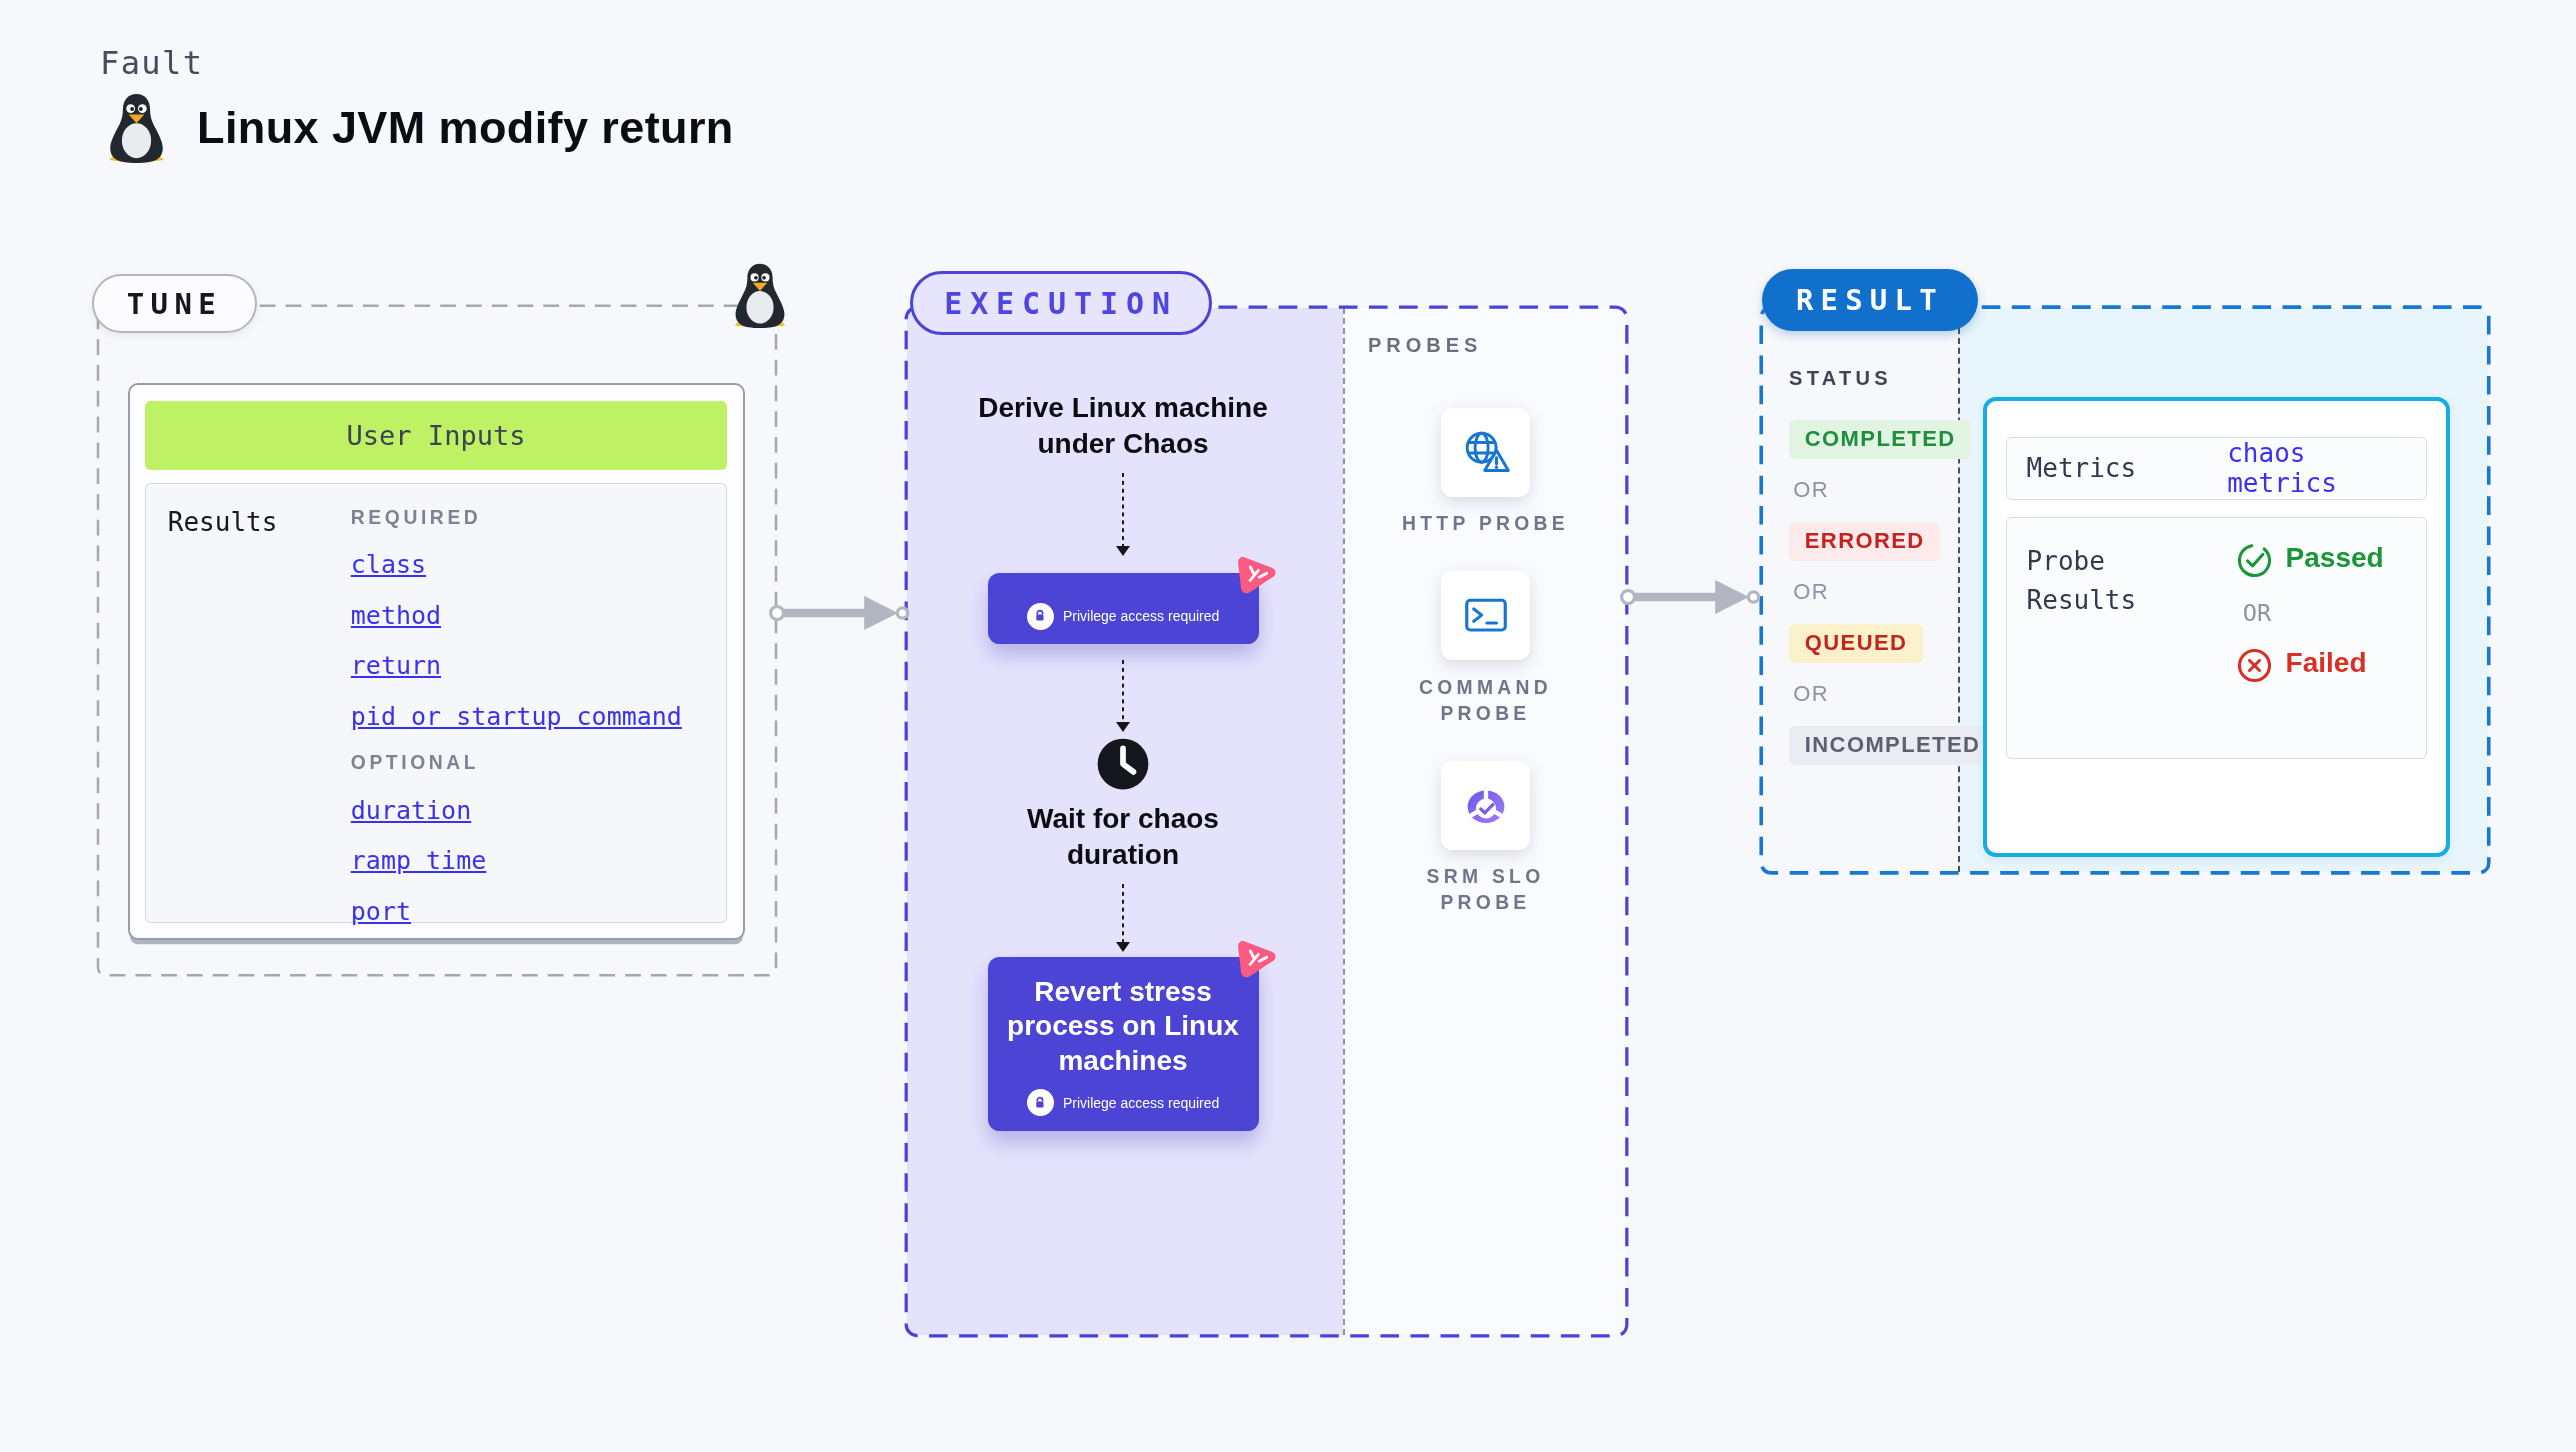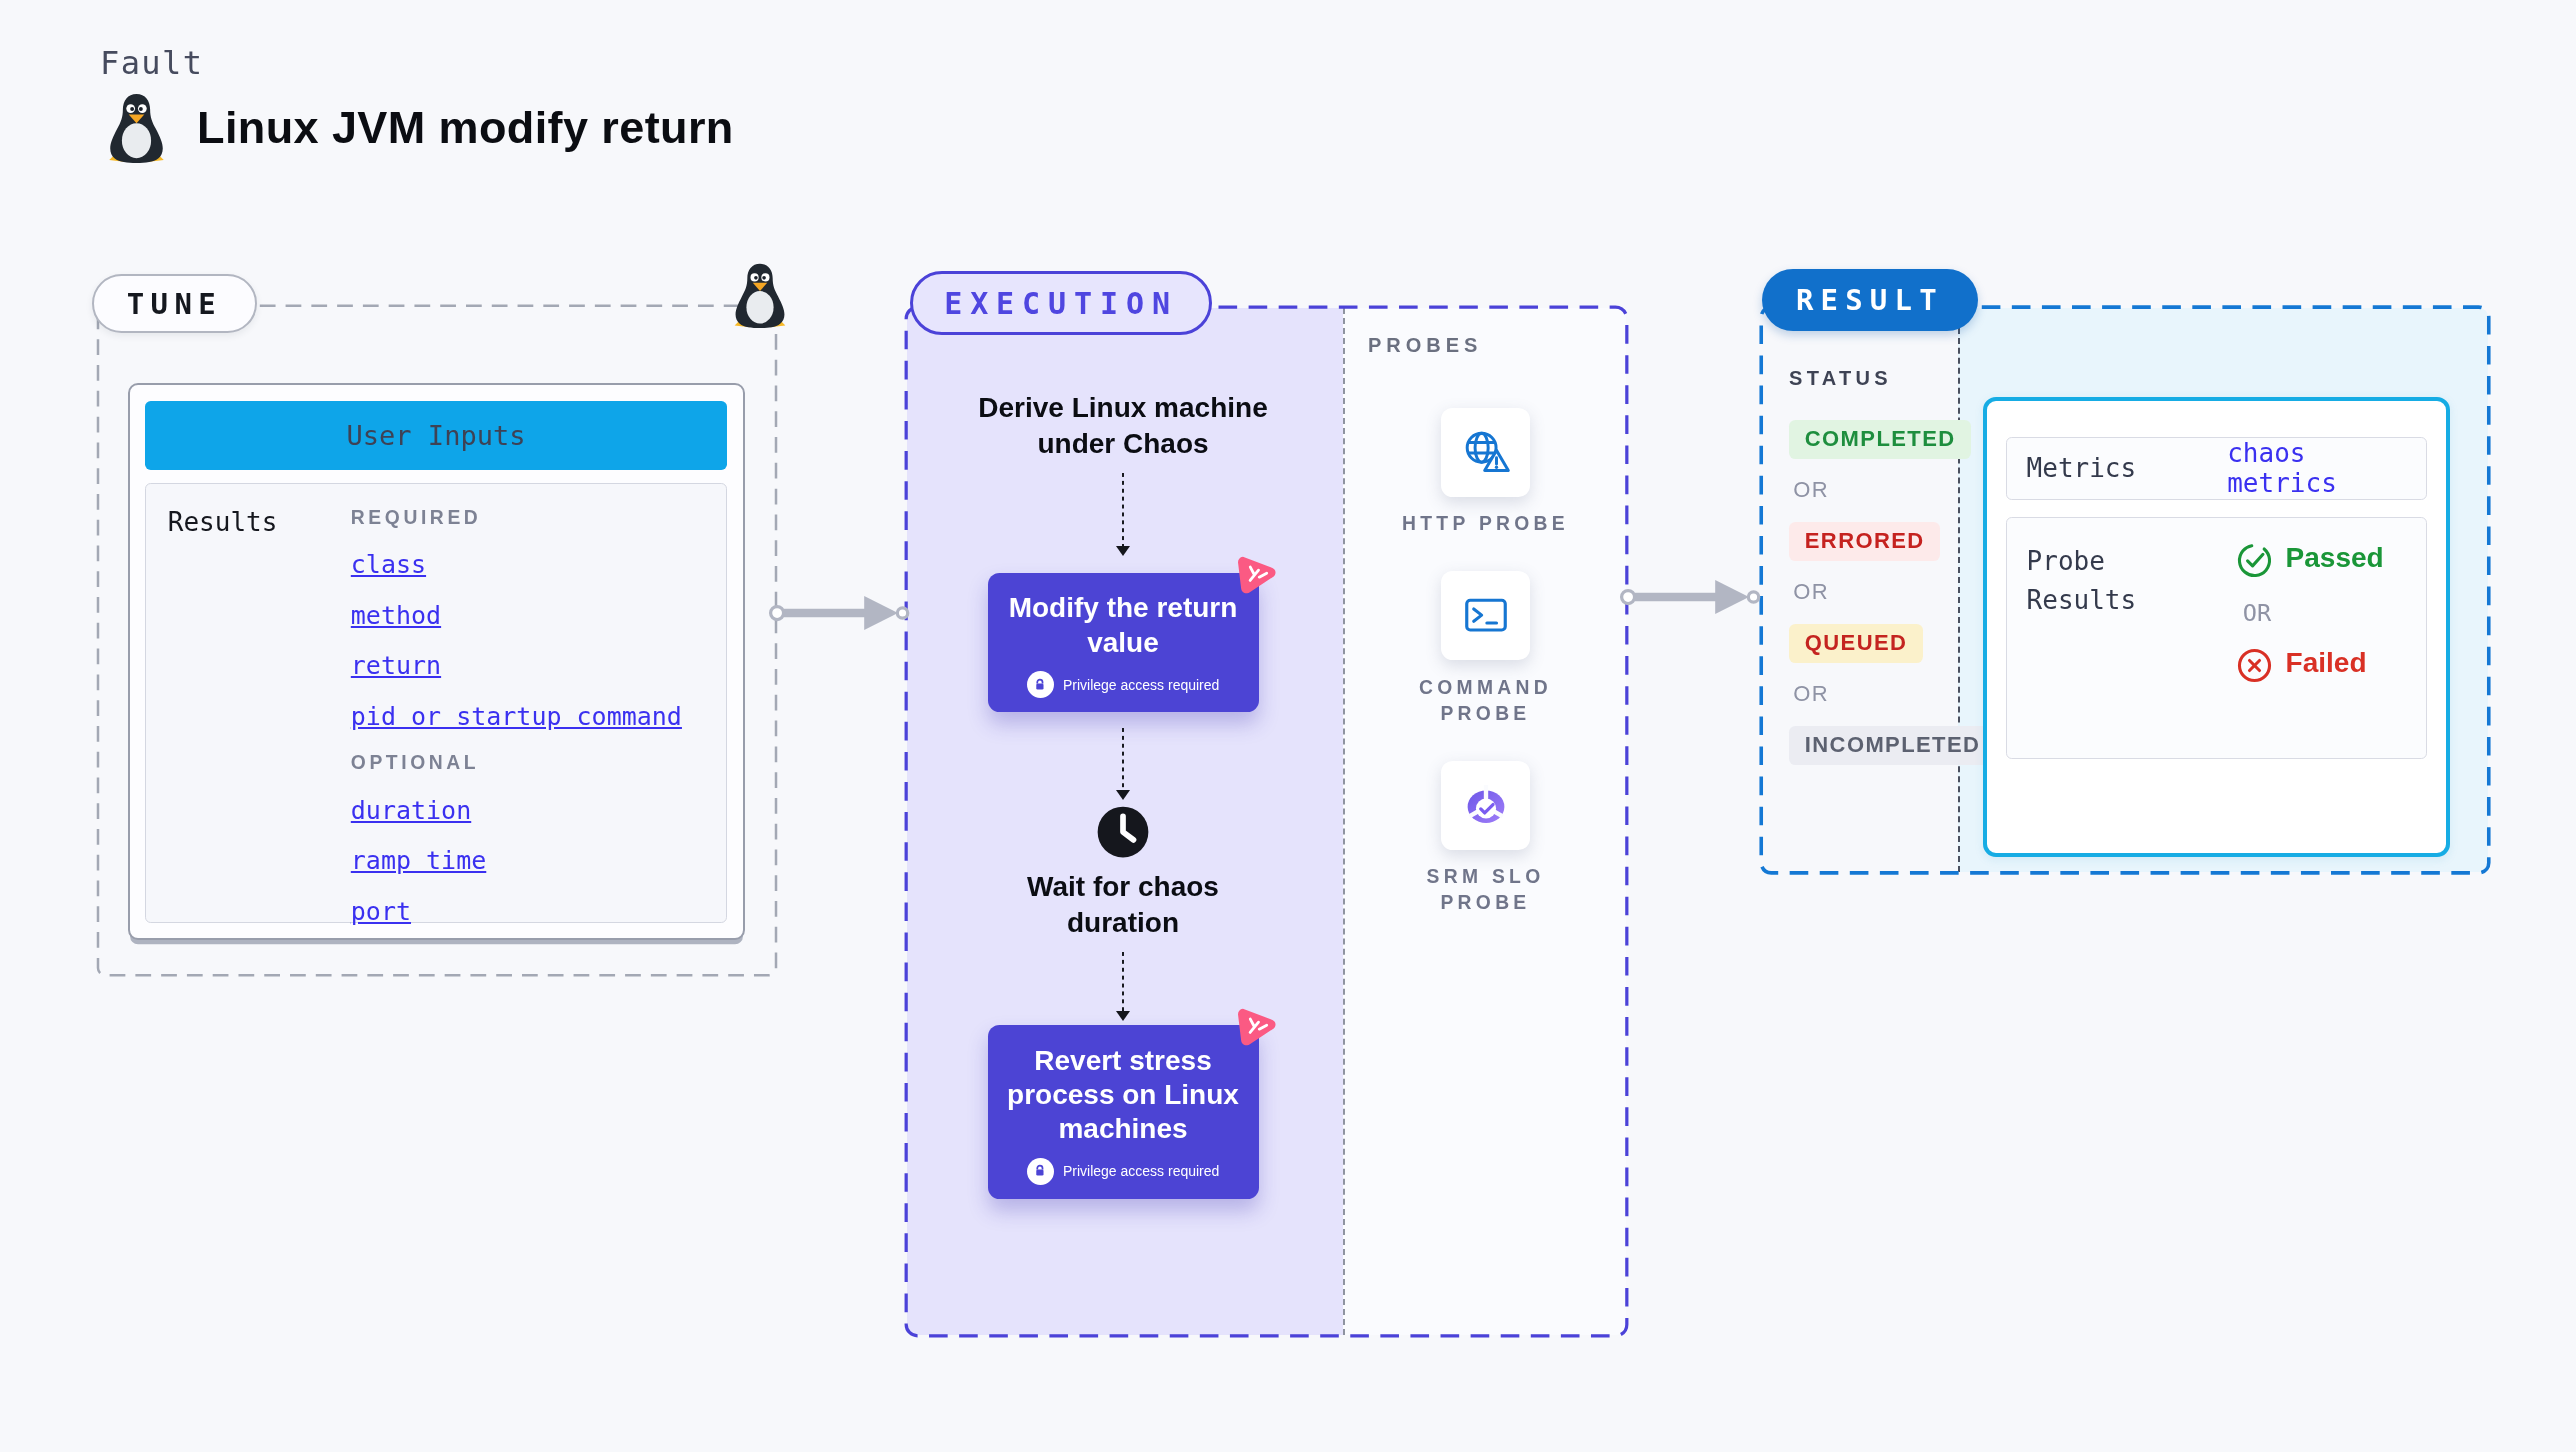--- a/index.html
+++ b/index.html
@@ -23,21 +23,21 @@
 
   
   .tune-box { position:absolute; left:96px; top:304px; width:682px; height:673px; }
   .tune-pill { left:-4.3px; top:-30px; height:59px; padding:0 33px; background:#fcfcff;
                border:2.5px solid #b2b6c1; border-radius:33px; font-size:29px; letter-spacing:6.4px;
                color:#15181f; box-shadow:0 2.9px 7.2px rgba(40,45,60,.08); }
   .tux-small { position:absolute; right:-11.5px; top:-42px; width:60px; height:67px; z-index:4; }
   .ui-card { position:absolute; left:31.5px; top:79px; width:617px; height:557px; z-index:3;
              background:#fdfdff; border:2.1px solid #989dab; border-radius:10px;
              box-shadow:0 6.4px 0 -2.1px #aeb3c0; padding:15.8px; }
-  .ui-card-header { height:69px; background:#0ea5e9; border-radius:5.7px; display:flex;
+  .ui-card-header { height:69px; background:#bef264; border-radius:5.7px; display:flex;
                     align-items:center; justify-content:center; font-family:"DejaVu Sans Mono",monospace;
                     font-size:27px; color:#3e4255; }
   .ui-card-body { margin-top:13px; height:440px; border:1.8px solid #d4d7e1; background:#f6f7fb;
                   border-radius:5.7px; padding:23px 21.5px; display:flex; }
   .tunable-label { width:183px; font-family:"DejaVu Sans Mono",monospace; font-size:26px; color:#15171e; }
   .param-col { display:flex; flex-direction:column; gap:21.5px; }
   .group-label { font-size:19.3px; font-weight:700; letter-spacing:3.6px; color:#7d8294; }
   .param-link { font-family:"DejaVu Sans Mono",monospace; font-size:25px; color:#3a30f0; cursor:pointer;text-decoration:underline; }
 
   
@@ -198,21 +198,20 @@
 
     <div class="flow-col">
       <div class="step-text" style="margin-top:85px; width:344px;">Derive Linux machine under Chaos</div>
       <div class="vconn" style="height:80px; margin-top:10px;"></div>
 
       <div class="chaos-box" style="margin-top:20px;">
         <svg class="chaos-logo" viewBox="0 0 60 60">
           <path d="M15 7 L51 25 a6.5 6.5 0 0 1 .5 11 L19 53 a7 7 0 0 1-10.5-6 L8 14 a7 7 0 0 1 7-7z" fill="#fb5a83"></path>
           <path d="M21 38 L33 26 M27 31 L23 21 M33 35 L43 31" stroke="#ffffff" stroke-width="3.6" fill="none" stroke-linecap="round"></path>
         </svg>
-        <div class="chaos-box-title">Modify the return value</div>
         <div class="privilege">
           <span class="lock-badge">
             <svg width="15.8" height="15.8" viewBox="0 0 24 24">
               <path d="M8 10V8a4 4 0 0 1 8 0v2" fill="none" stroke="#4c44d4" stroke-width="2.6"></path>
               <rect x="6.5" y="10" width="11" height="9" rx="2" fill="#4c44d4"></rect>
             </svg>
           </span>
           <span class="privilege-text">Privilege access required</span>
         </div>
       </div>

